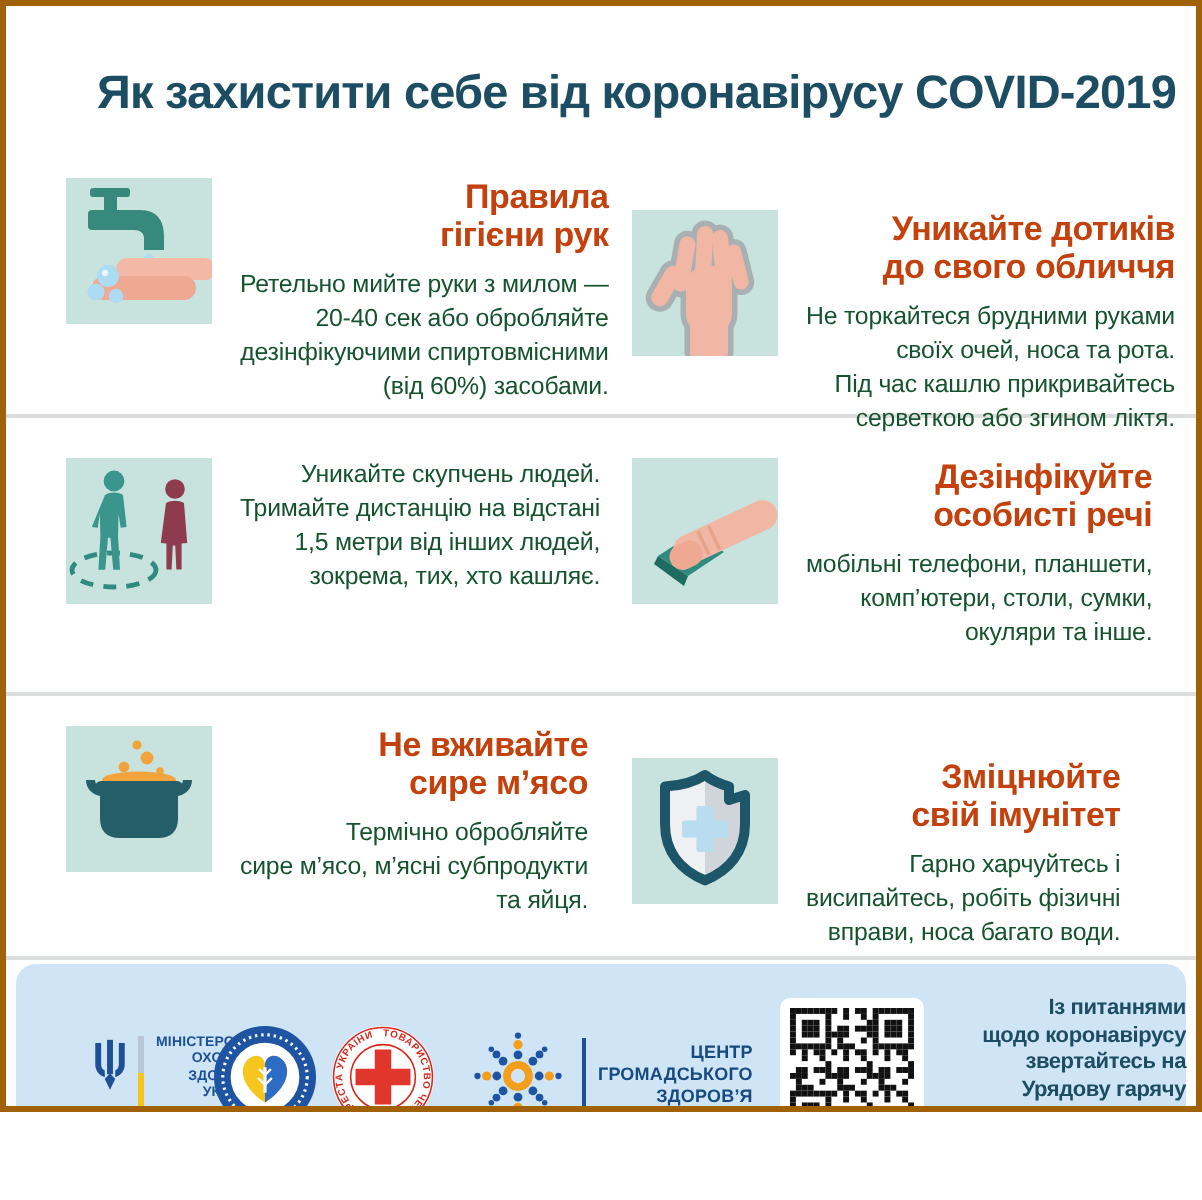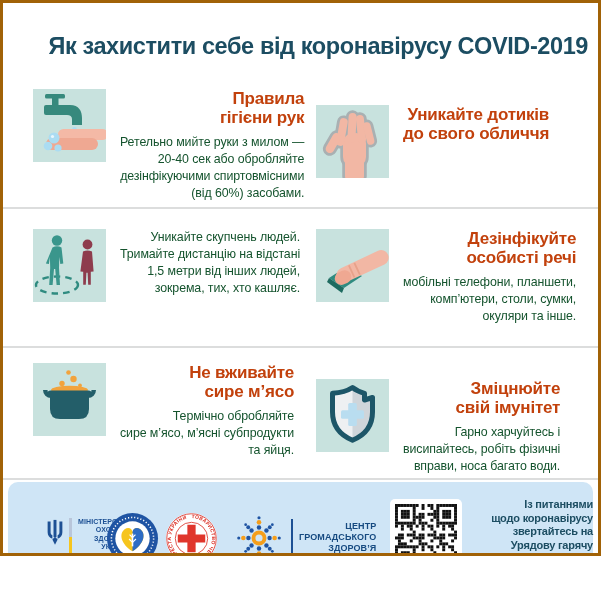--- a/index.html
+++ b/index.html
@@ -83,20 +83,24 @@
             <rect x="13" y="27" width="8.5" height="22" rx="4.25" transform="rotate(30 17.25 38)"></rect>
           </g>
         </defs>
         <use href="#palmG" fill="none" stroke="#a9b0b2" stroke-width="5.5" stroke-linejoin="round"></use>
         <use href="#palmG" fill="#f2b7a4"></use>
       </svg>
     </div>
     <div class="panel-text">
       <h3>Уникайте дотиків
 до свого обличчя</h3>
+      <p>Не торкайтеся брудними руками
+своїх очей, носа та рота.
+Під час кашлю прикривайтесь
+серветкою або згином ліктя.</p>
     </div>
   </div>
 
   <div class="panel" style="left:30px;top:226px">
     <div class="icon-box">
       <svg viewBox="0 0 73 73">
         <ellipse cx="24" cy="56" rx="21" ry="8.5" fill="none" stroke="#2f8b80" stroke-width="2.4" stroke-dasharray="6.5 5"></ellipse>
         <g fill="#3a968c">
           <circle cx="24" cy="11.5" r="5.2"></circle>
           <path d="M19.5 18.5 c3-1.6 6-1.6 9 0 l1.8 16 -3 .4 -1-7 -.3 11 1 17 h-3.4 l-1.4-16 h-1.2 l-1.4 16 h-3.4 l1-17 -.3-11 -1 7 -3-.4 z"></path>

